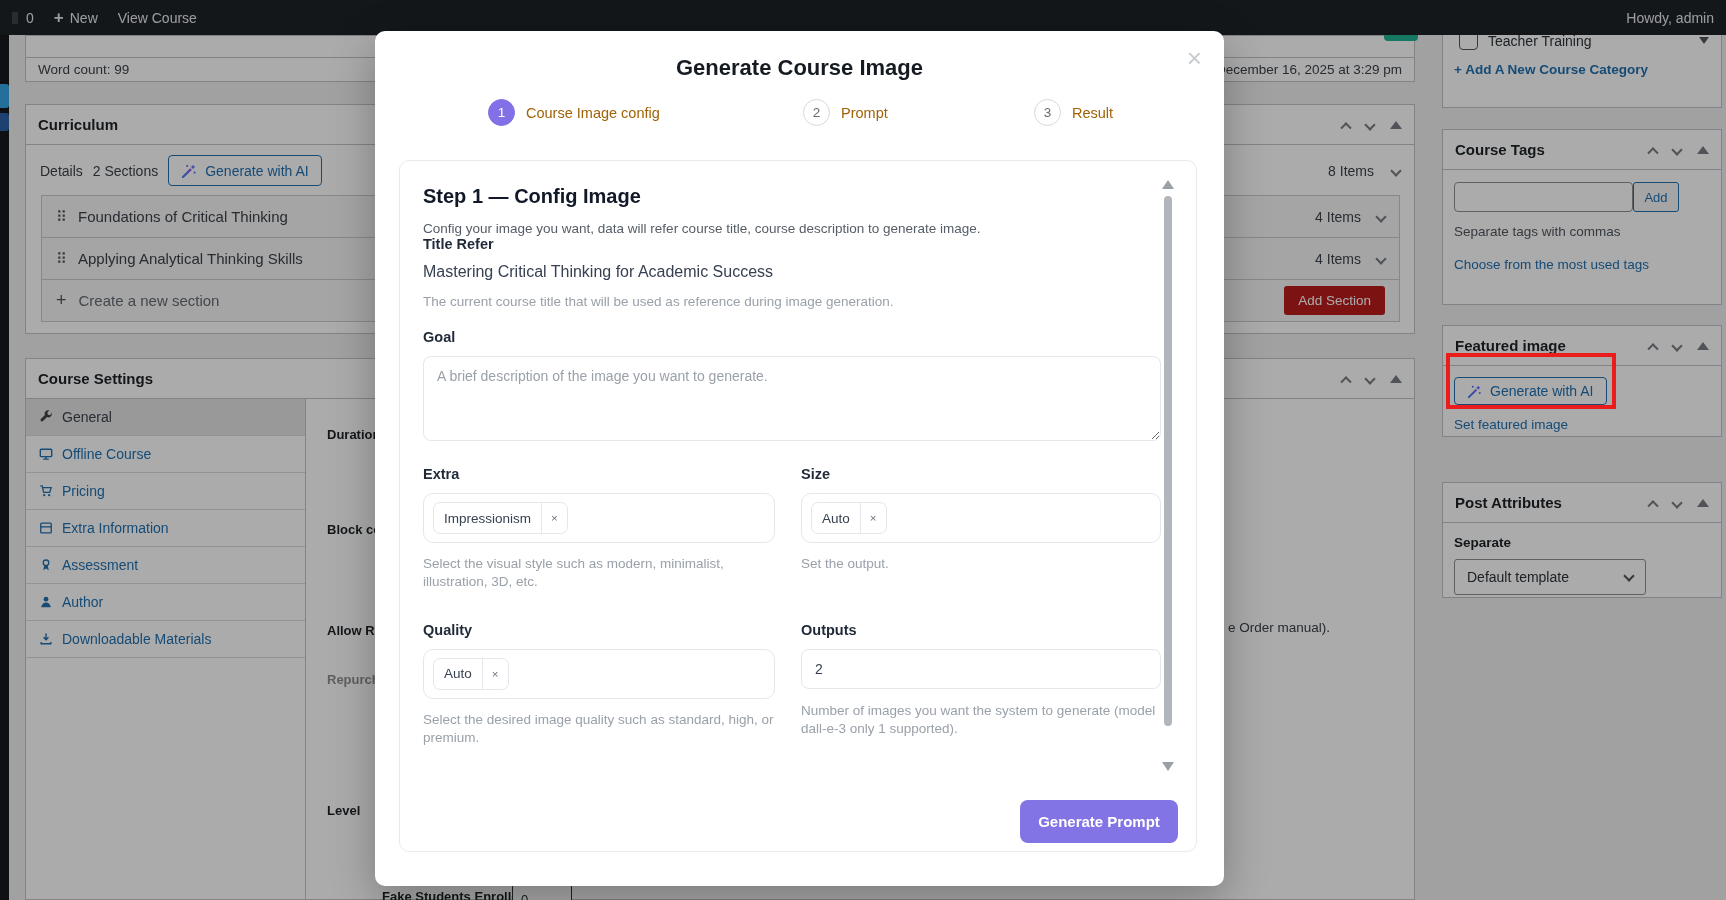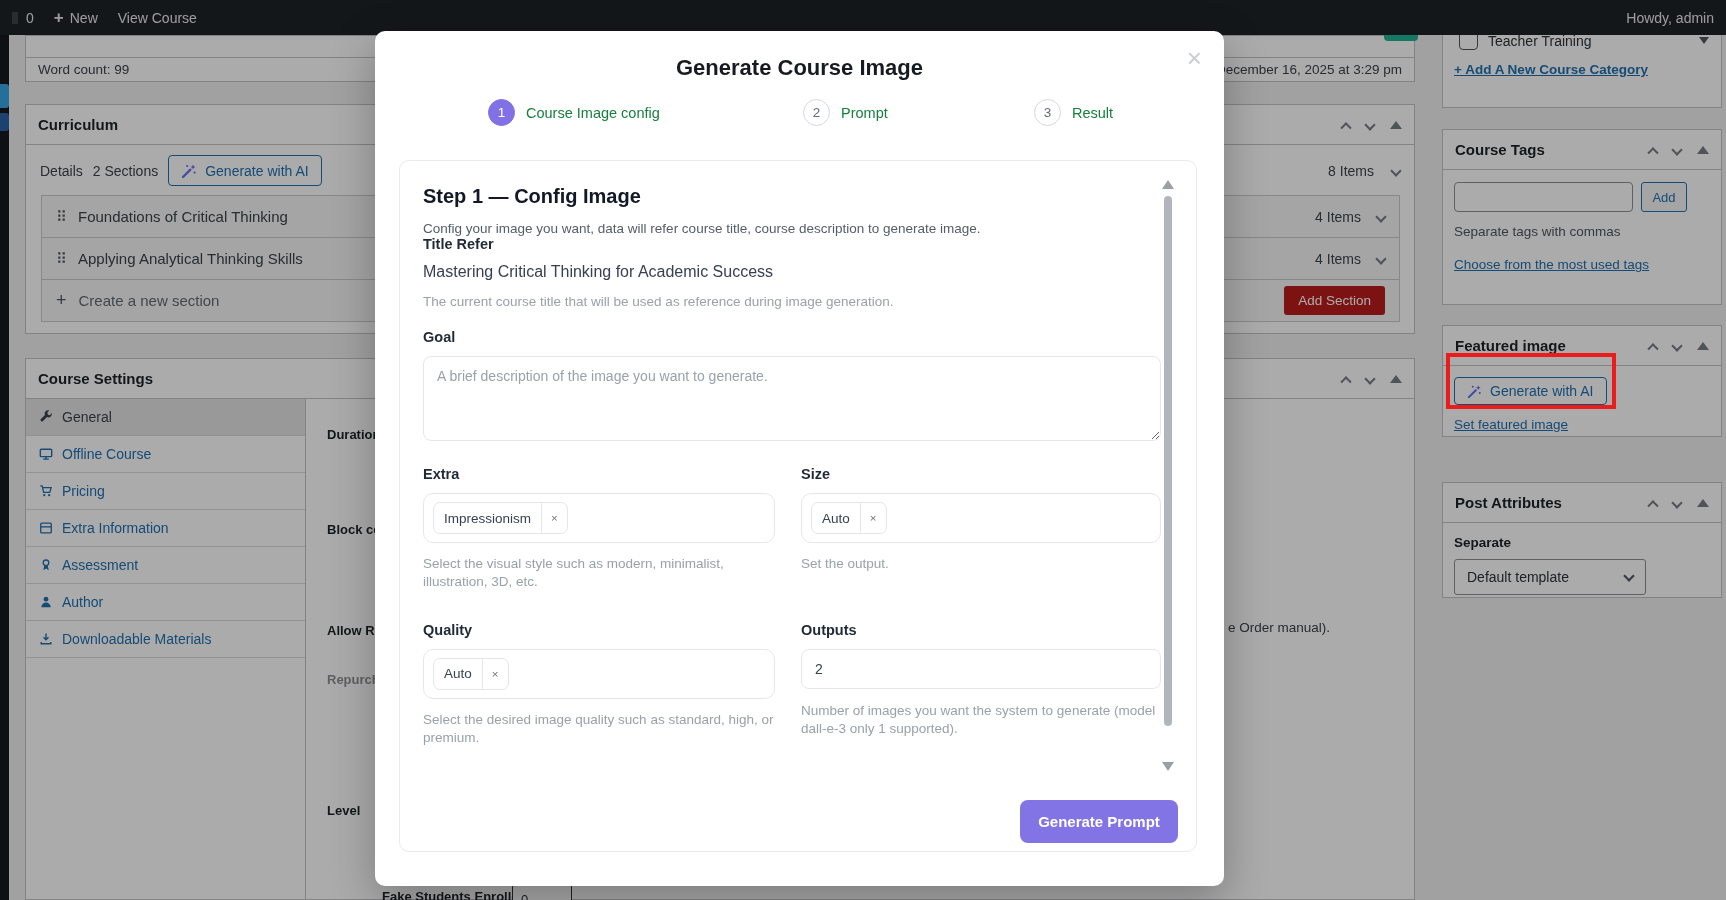--- a/index.html
+++ b/index.html
@@ -85,26 +85,26 @@
     border:1px solid #2c3338; border-radius:3px; background:#fff; font-size:13px; color:#2c3338; padding:0 8px;
     font-family:"Liberation Sans", sans-serif;
   }
 
   
   .sb-panel { left:1442px; width:280px; }
   .cat-panel { top:20px; height:88px; }
   .cat-row { display:flex; align-items:center; gap:10px; padding:10px 12px 0 16px; font-size:14px; color:#2c3338; }
   .checkbox { width:19px; height:19px; border:1.5px solid #50575e; border-radius:4px; background:#fff; }
   .cat-row .tri-down { margin-left:auto; }
-  .blue-link { color:#2271b1; text-decoration:underline; font-size:13.5px; cursor:pointer; }
+  .blue-link { color:#2271b1; font-size:13.5px; cursor:pointer; }
   .cat-add { display:block; margin:12px 12px 0 11px; font-weight:bold; }
 
   .tags-panel { top:129px; height:176px; }
   .tags-body { padding:12px 12px 0 11px; }
-  .tags-row { display:flex; gap:8px; }
+  .tags-row { display:flex; gap:0; }
   .tags-input { width:179px; height:30px; border:1px solid #8c8f94; border-radius:4px; background:#fff; }
   .add-btn { width:46px; height:30px; border:1px solid #2271b1; border-radius:3px; background:#f6f7f7; color:#2271b1; font-size:13px; cursor:pointer; }
   .tags-hint { margin-top:12px; font-size:13.5px; color:#50575e; }
   .tags-link { display:inline-block; margin-top:18px; }
 
   .feat-panel { top:325px; height:112px; }
   .feat-body { padding:11px 12px 0 11px; }
   .feat-link { display:inline-block; margin-top:12px; }
   .red-box { position:absolute; left:1446px; top:353px; width:170px; height:56px; border:4px solid #ea1c1c; z-index:200; pointer-events:none; }
 
@@ -126,21 +126,21 @@
     border-radius:10px; box-shadow:0 14px 44px rgba(0,0,0,0.28); z-index:100;
   }
   .modal-close { position:absolute; right:22px; top:14px; font-size:26px; color:#c9ccd1; cursor:pointer; line-height:1; }
   .modal-title { margin:0; padding-top:24px; text-align:center; font-size:22px; font-weight:bold; color:#161b22; }
   .step { position:absolute; top:68px; display:flex; align-items:center; gap:11px; }
   .step-circle {
     width:27px; height:27px; border-radius:50%; display:flex; align-items:center; justify-content:center;
     font-size:13.5px; color:#646b74; background:#fff; border:1px solid #d5d9dd;
   }
   .step.active .step-circle { background:#8170e6; border-color:#8170e6; color:#fff; }
-  .step-label { font-size:14.5px; color:#15803d; }
+  .step-label { font-size:14.5px; color:#a16207; }
 
   .card { position:absolute; left:24px; top:129px; width:798px; height:692px; border:1px solid #e8eaed; border-radius:10px; }
   .card-inner { padding:24px 37px 0 23px; }
   .card h3 { margin:0 0 13px 0; font-size:20px; color:#111827; }
   .card-desc { margin:0 0 0 0; font-size:13.5px; color:#555d66; }
   .f-label { font-size:14.5px; font-weight:bold; color:#1f2937; margin:0 0 11px 0; }
   .refer-value { font-size:16px; color:#374151; margin:0 0 12px 0; }
   .help-text { font-size:13.5px; color:#9aa1a9; margin:0; line-height:1.35; }
   .goal-label { margin-top:18px; }
   .goal-textarea {

